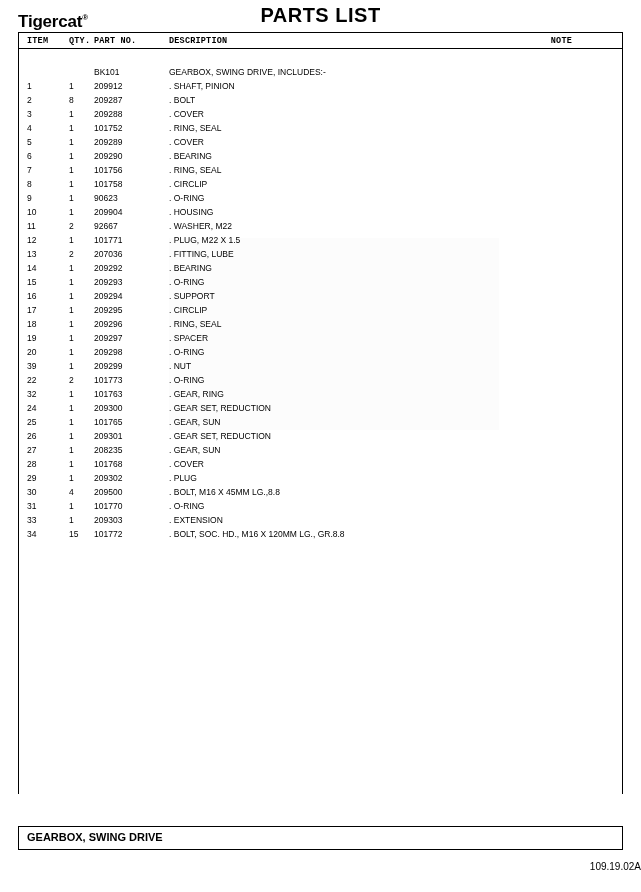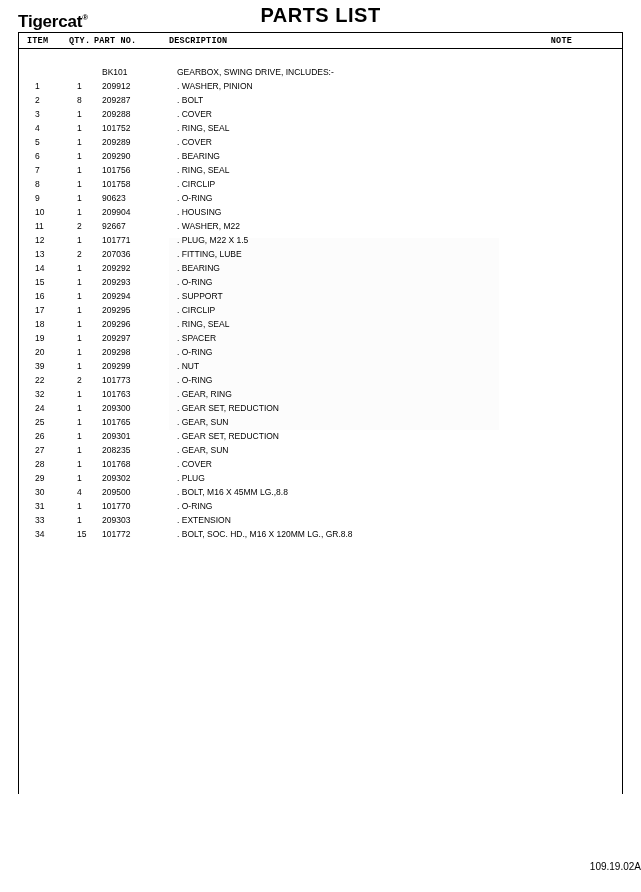--- a/index.html
+++ b/index.html
@@ -82,21 +82,20 @@
   .rows {
     position: relative;
     padding-top: 16px;
     font-size: 8.5px;
   }
   .row {
     position: relative;
     height: 14px;
     line-height: 14px;
     white-space: nowrap;
-    margin-left: 8px;
   }
   .row span {
     position: absolute;
     top: 0;
   }
   .c-item { left: 8px; }
   .c-qty { left: 50px; }
   .c-part { left: 75px; }
   .c-desc { left: 150px; }
   .c-note { right: 50px; }
@@ -167,21 +166,21 @@
           <span class="c-item"></span>
           <span class="c-qty"></span>
           <span class="c-part">BK101</span>
           <span class="c-desc">GEARBOX, SWING DRIVE, INCLUDES:-</span>
           <span class="c-note"></span>
         </div>
         <div class="row">
           <span class="c-item">1</span>
           <span class="c-qty">1</span>
           <span class="c-part">209912</span>
-          <span class="c-desc">. WASHER, PINION</span>
+          <span class="c-desc">. SHAFT, PINION</span>
           <span class="c-note"></span>
         </div>
         <div class="row">
           <span class="c-item">2</span>
           <span class="c-qty">8</span>
           <span class="c-part">209287</span>
           <span class="c-desc">. BOLT</span>
           <span class="c-note"></span>
         </div>
         <div class="row">
@@ -397,17 +396,20 @@
         <div class="row">
           <span class="c-item">34</span>
           <span class="c-qty">15</span>
           <span class="c-part">101772</span>
           <span class="c-desc">. BOLT, SOC. HD., M16 X 120MM LG., GR.8.8</span>
           <span class="c-note"></span>
         </div>
       </div>
   </div>
 
+  <div class="footer-bar">
+    <span class="label">GEARBOX, SWING DRIVE</span>
+  </div>
 
 
   <div class="page-no">109.19.02A</div>
 
 </div>
 
 </body></html>

